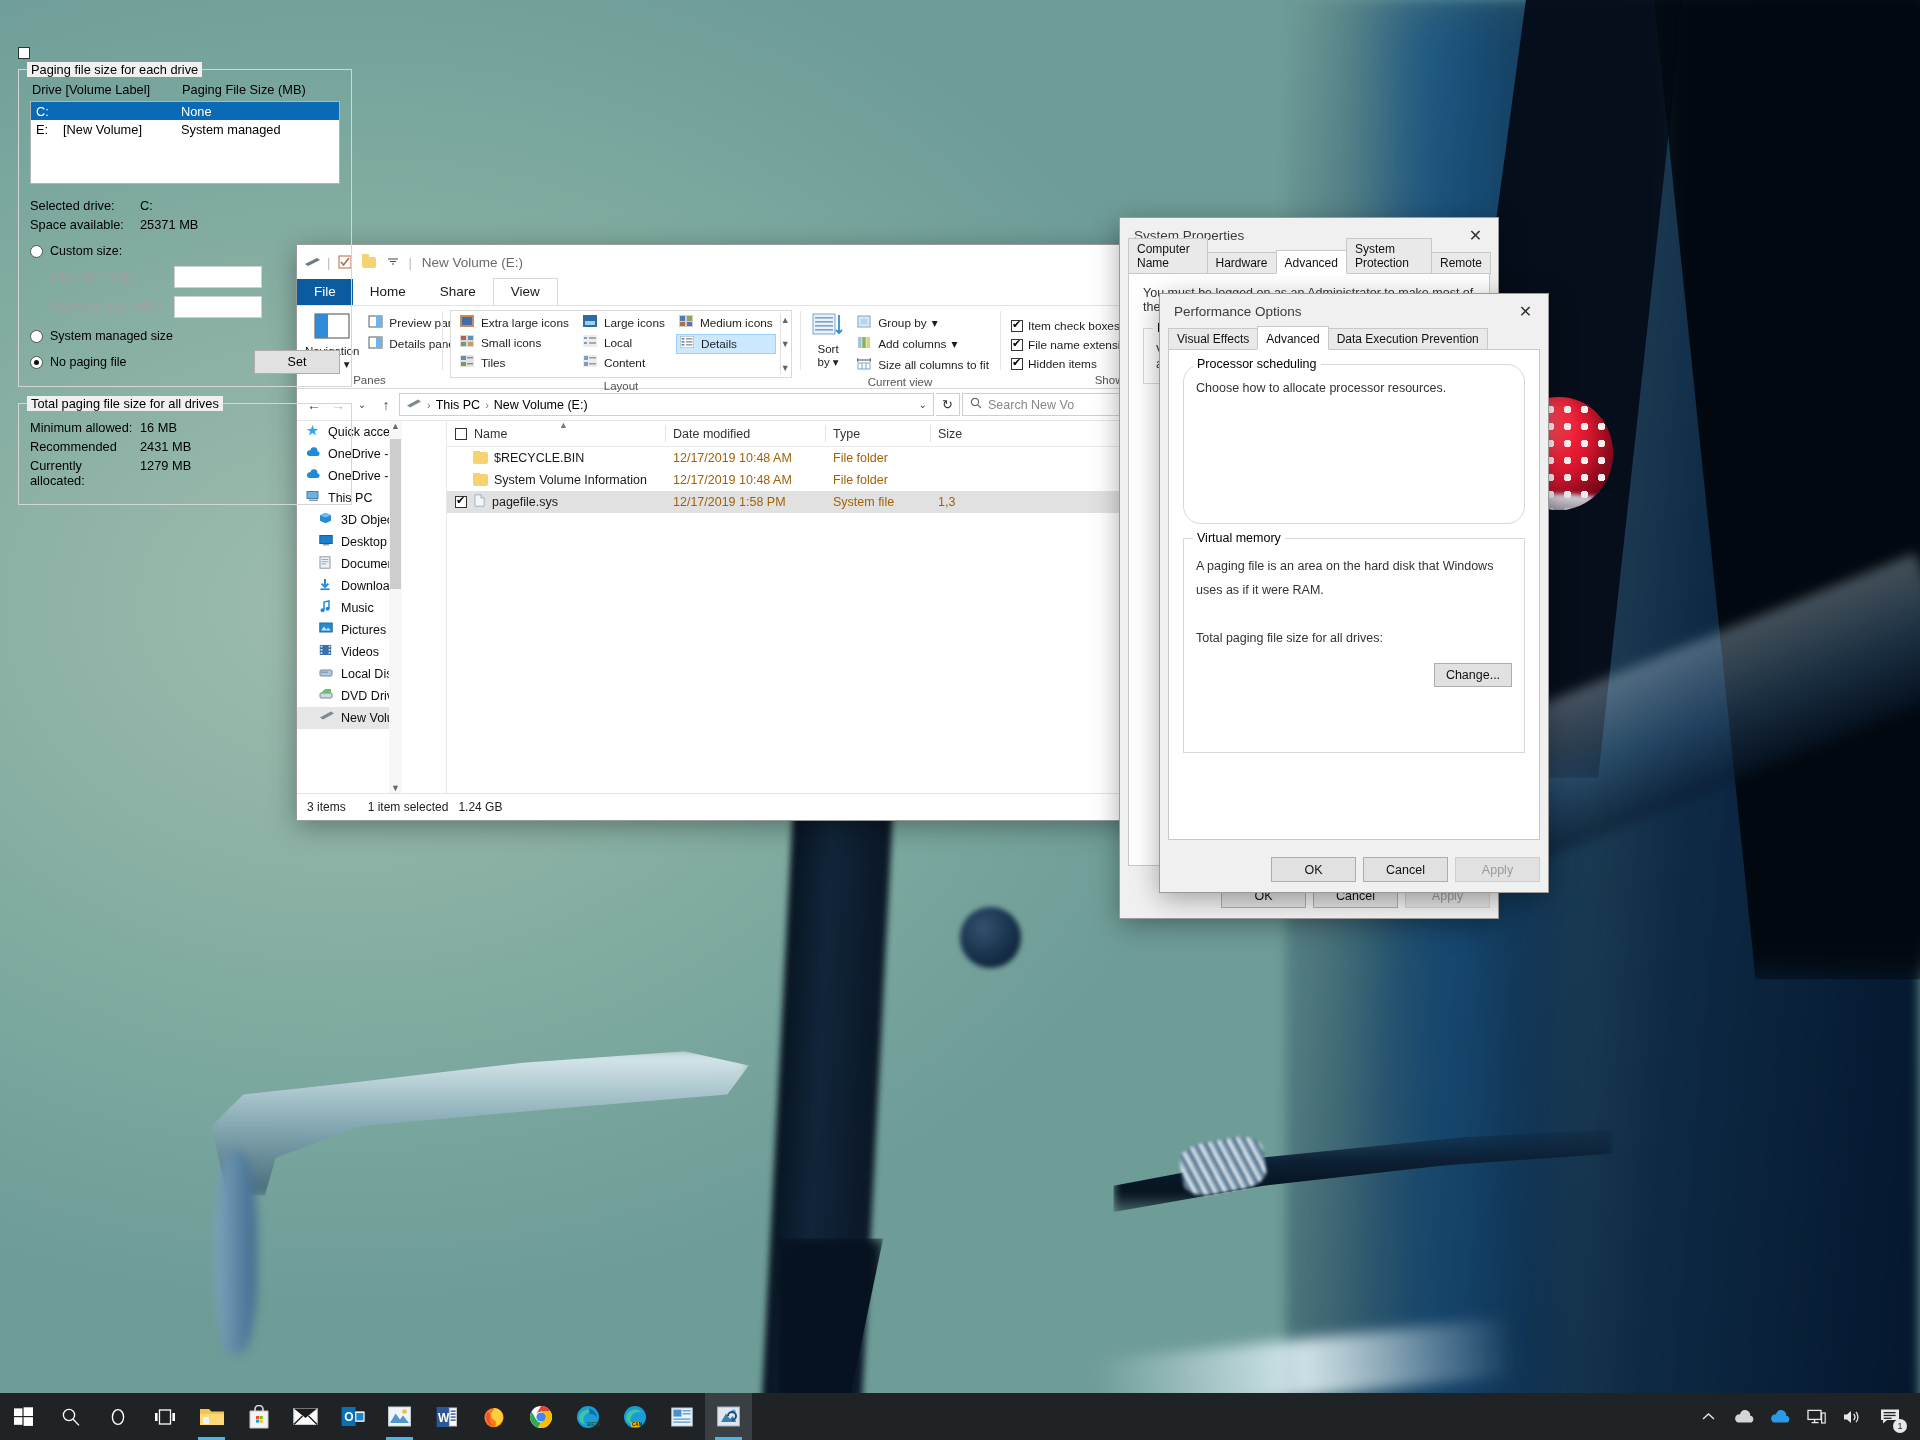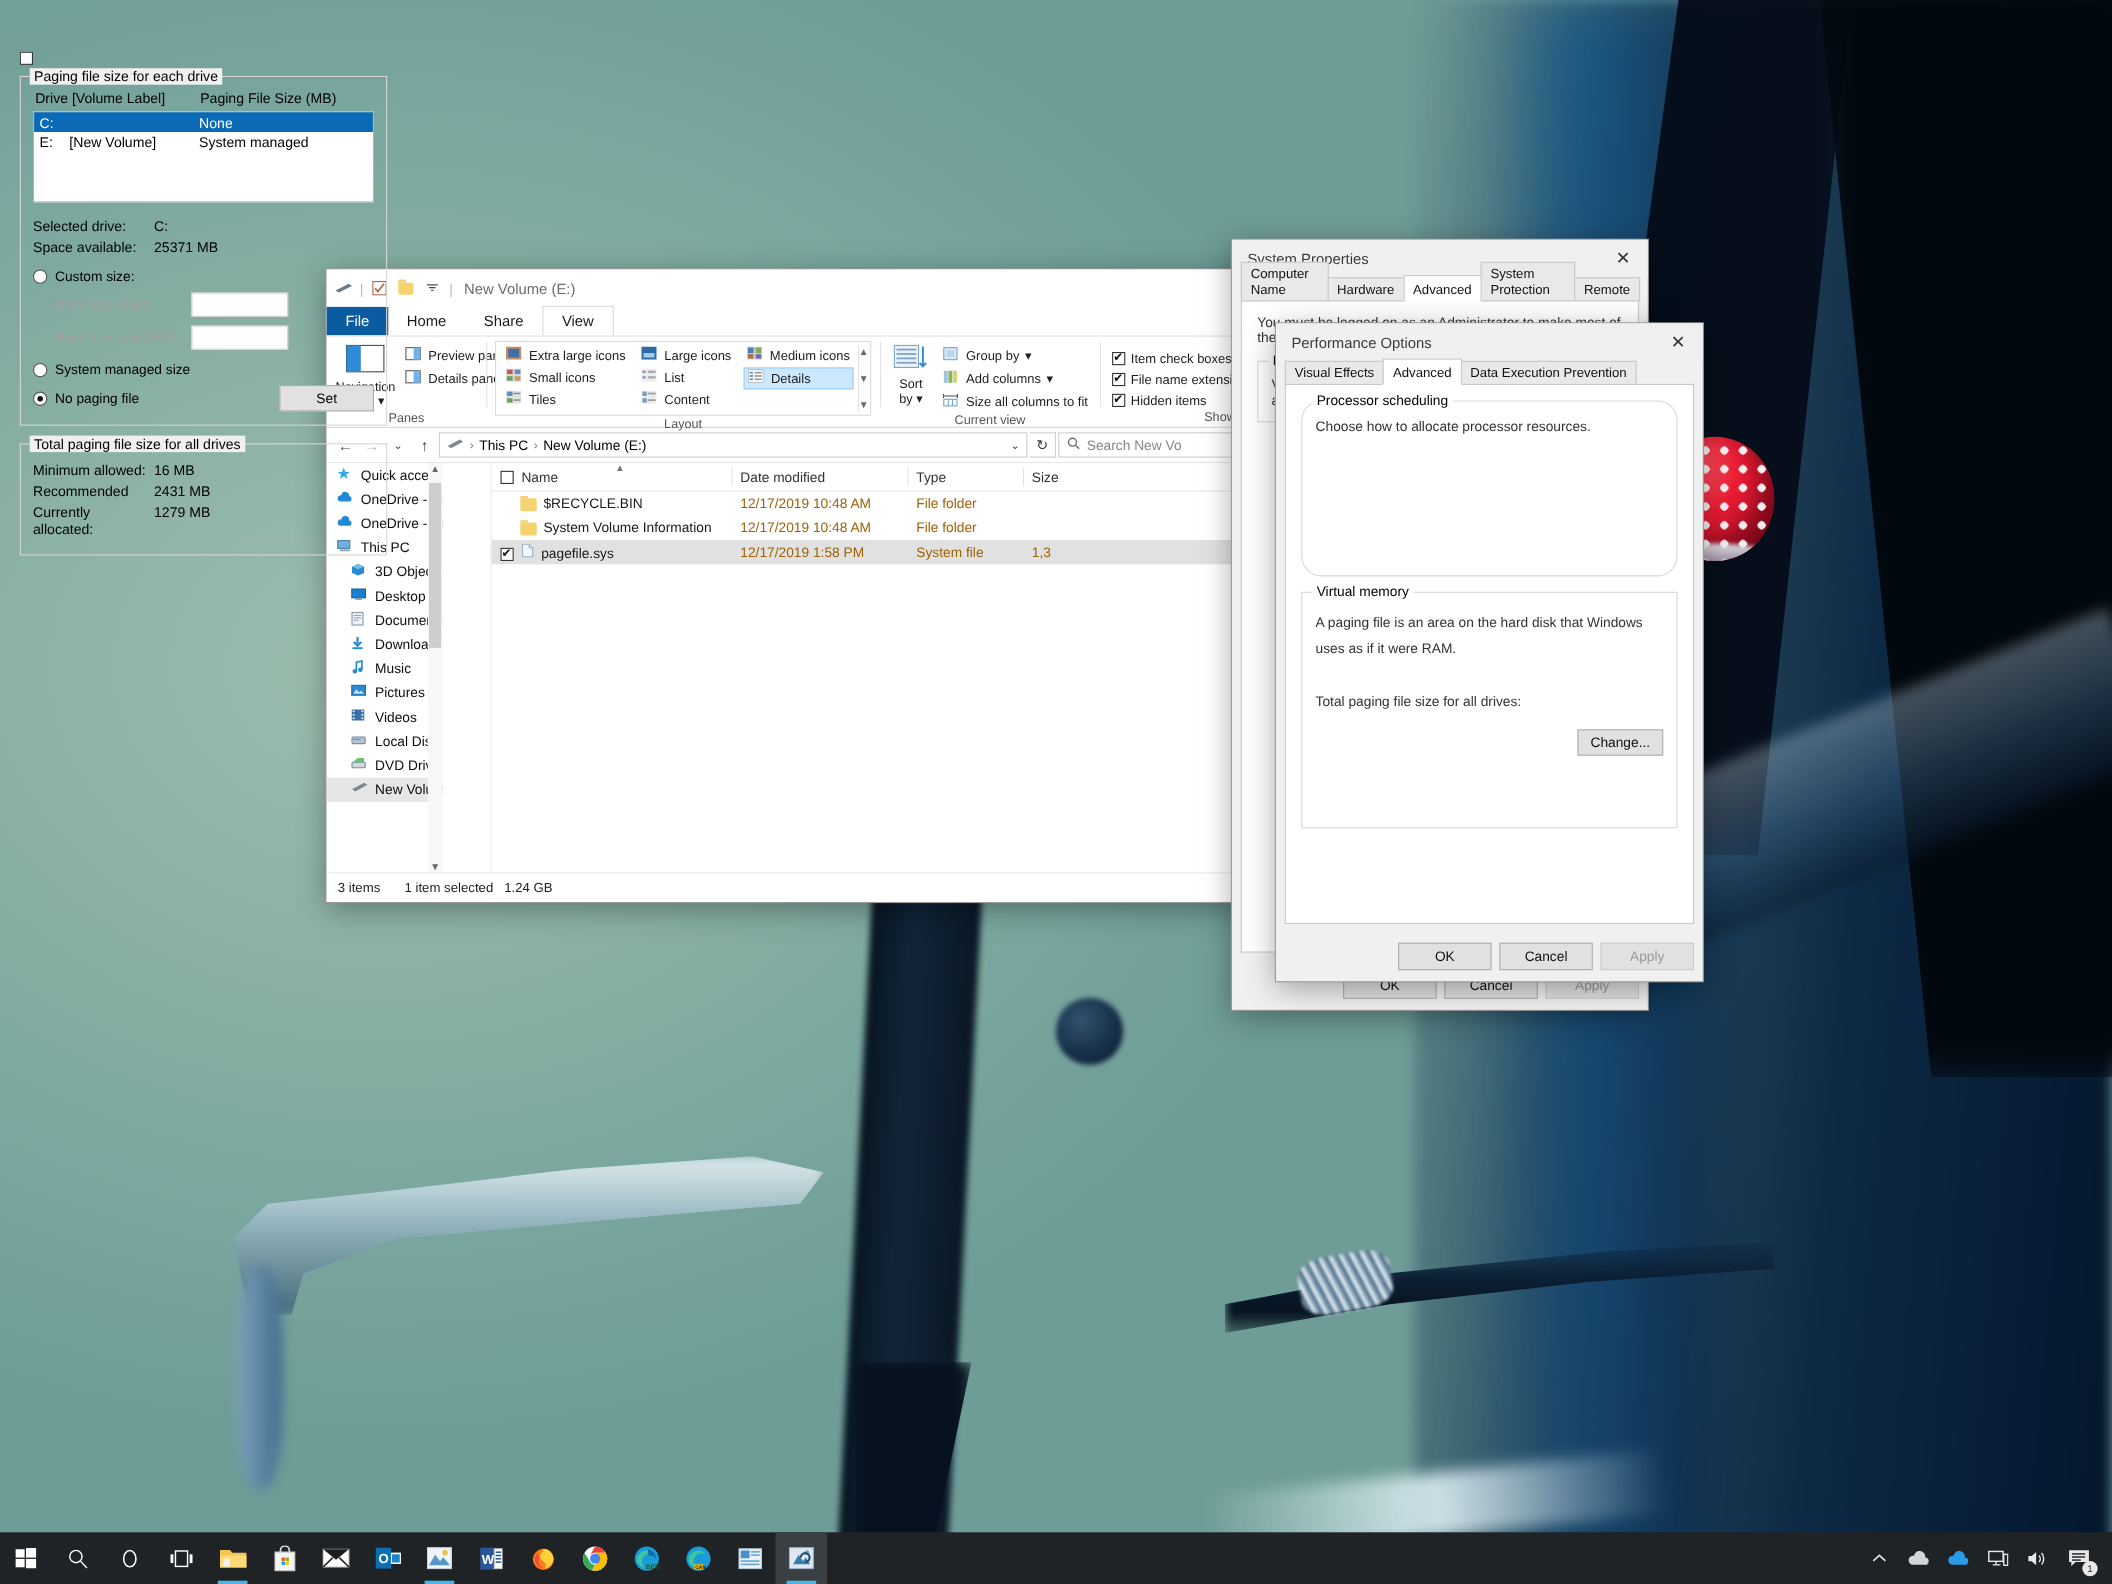--- a/index.html
+++ b/index.html
@@ -156,21 +156,21 @@
   .nav-item.indent{ padding-left:22px;}
   .nav-item.sel{ background:#e6e6e6;}
   .filelist{ flex:1; background:#fff; border-left:1px solid #e8e8e8;margin-left:44px;}
   .fl-head{ display:flex; height:26px; align-items:center; font-size:12.5px; color:#333; border-bottom:1px solid #e8e8e8; position:relative;}
   .fl-head .cell{ padding-left:8px; position:relative; height:100%; display:flex; align-items:center;}
   .fl-head .cell + .cell::before{content:"";position:absolute;left:0;top:4px;bottom:4px;width:1px;background:#e3e3e3;}
   .c-name{ width:218px;} .c-date{ width:160px;} .c-type{ width:105px;} .c-size{ width:80px; }
   .sortcaret{ position:absolute; left:112px; top:-1px; font-size:9px; color:#777;}
   .fl-row{ display:flex; height:22px; align-items:center; font-size:12.5px; color:#1a1a1a;}
   .fl-row.sel{ background:#e1e1e1;}
-  .fl-row .cell{ padding-left:8px; display:flex; align-items:flex-end; gap:6px; overflow:hidden; white-space:nowrap;}
+  .fl-row .cell{ padding-left:8px; display:flex; align-items:center; gap:6px; overflow:hidden; white-space:nowrap;}
   .fl-row .cell.dim{ color:#a16207; }
   .statusbar{ height:27px; border-top:1px solid #e3e3e3; display:flex; align-items:center; gap:22px; padding:0 10px; font-size:12px; color:#222; background:#fff;}
 
   
   .folder{ width:15px; height:12px; background:#f7d270; border-radius:1px 2px 2px 2px; position:relative; flex:none;}
   .folder::before{content:"";position:absolute;left:0;top:-3px;width:7px;height:3px;background:#f7d270;border-radius:1px 1px 0 0;}
 
   
   #sysprops{ left:1120px; top:218px; width:378px; height:700px; }
   .dlg-title{ height:34px; display:flex; align-items:center; justify-content:space-between; padding:0 0 0 14px; font-size:13.5px; color:#3b3b3b; background:#f0f0f0;}
@@ -362,21 +362,21 @@
               <span>Large icons</span>
             </div>
           <div class="smallitem">
               <span class="ico"><svg width="14" height="12" viewBox="0 0 14 12">
                   <rect width="14" height="12" fill="#ececec"></rect>
                   <rect x="1" y="2" width="3" height="2" fill="#7a9ec2"></rect>
                   <rect x="6" y="2" width="7" height="2" fill="#a8a8a8"></rect>
                   <rect x="1" y="7" width="3" height="2" fill="#7a9ec2"></rect>
                   <rect x="6" y="7" width="7" height="2" fill="#a8a8a8"></rect>
                 </svg></span>
-              <span>List</span>
+              <span>Local</span>
             </div>
           <div class="smallitem">
               <span class="ico"><svg width="14" height="12" viewBox="0 0 14 12">
                   <rect width="14" height="12" fill="#ececec"></rect>
                   <rect x="1" y="1" width="4" height="4" fill="#7a9ec2"></rect>
                   <rect x="6" y="2" width="7" height="1.5" fill="#9a9a9a"></rect>
                   <rect x="1" y="7" width="4" height="4" fill="#7a9ec2"></rect>
                   <rect x="6" y="8" width="7" height="1.5" fill="#9a9a9a"></rect>
                 </svg></span>
               <span>Content</span>

